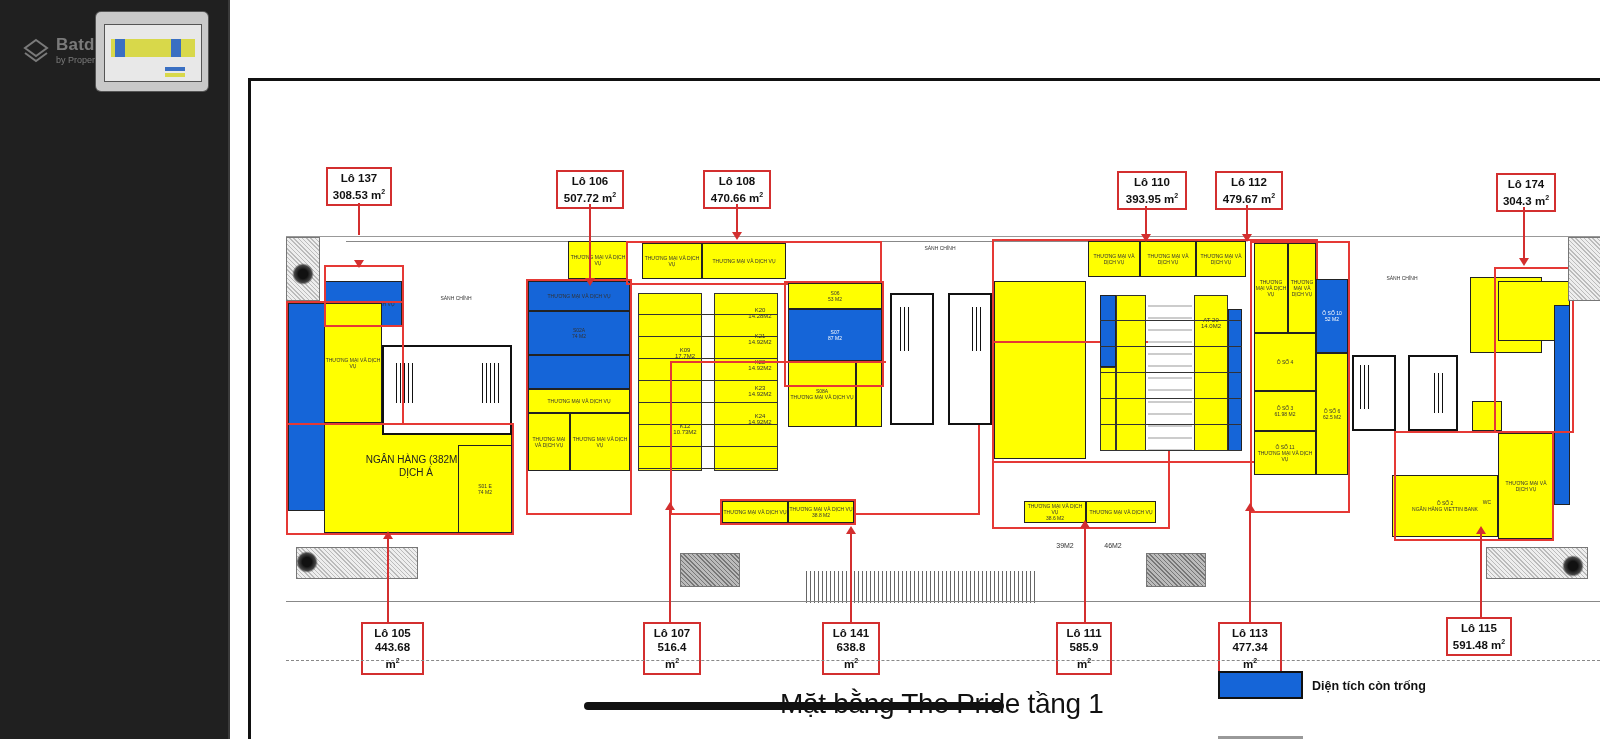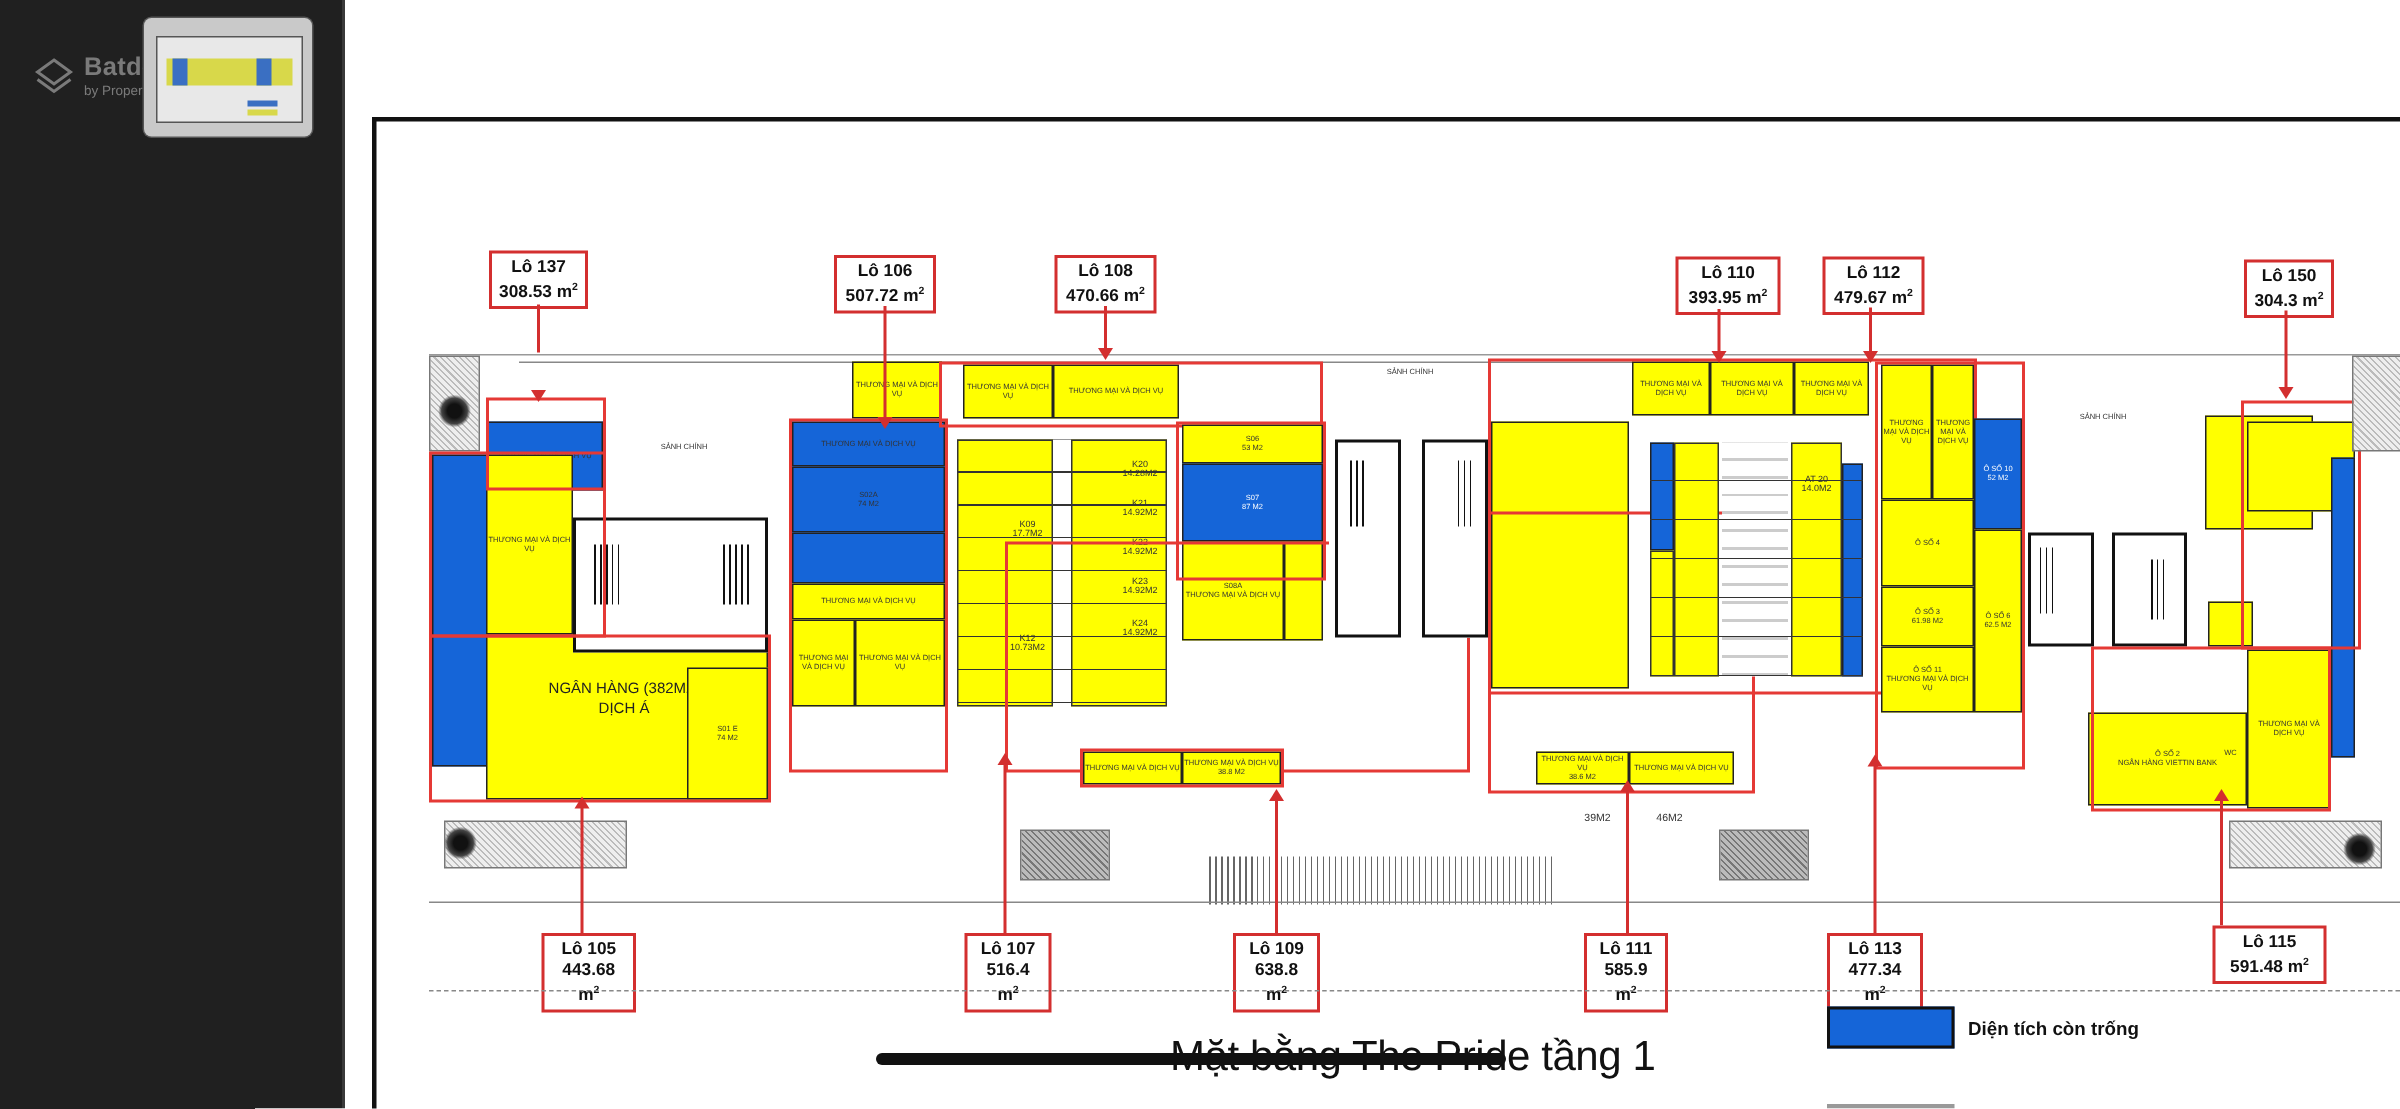--- a/index.html
+++ b/index.html
@@ -280,21 +280,21 @@
 <div class="arrow-d" style="left:1141px;top:234px;"></div>
 
 <div class="lot" style="left:1215px;top:171px;width:68px;">
     <div>Lô 112</div>
     <div><span>479.67 m</span><sup>2</sup></div>
   </div>
 <div class="lead" style="left:1246px;top:205px;height:31px;"></div>
 <div class="arrow-d" style="left:1242px;top:234px;"></div>
 
 <div class="lot" style="left:1496px;top:173px;width:60px;">
-    <div>Lô 150</div>
+    <div>Lô 174</div>
     <div><span>304.3 m</span><sup>2</sup></div>
   </div>
 <div class="lead" style="left:1523px;top:207px;height:55px;"></div>
 <div class="arrow-d" style="left:1519px;top:258px;"></div>
 
 <div class="arrow-u" style="left:383px;top:531px;"></div>
 <div class="lead" style="left:387px;top:538px;height:84px;"></div>
 <div class="lot" style="left:361px;top:622px;width:63px;">
     <div>Lô 105</div>
     <div><span>443.68 m</span><sup>2</sup></div>
@@ -303,41 +303,41 @@
 <div class="arrow-u" style="left:665px;top:502px;"></div>
 <div class="lead" style="left:669px;top:509px;height:113px;"></div>
 <div class="lot" style="left:643px;top:622px;width:58px;">
     <div>Lô 107</div>
     <div><span>516.4 m</span><sup>2</sup></div>
   </div>
 
 <div class="arrow-u" style="left:846px;top:526px;"></div>
 <div class="lead" style="left:850px;top:533px;height:89px;"></div>
 <div class="lot" style="left:822px;top:622px;width:58px;">
-    <div>Lô 109</div>
+    <div>Lô 141</div>
     <div><span>638.8 m</span><sup>2</sup></div>
   </div>
 
 <div class="arrow-u" style="left:1080px;top:520px;"></div>
 <div class="lead" style="left:1084px;top:527px;height:95px;"></div>
 <div class="lot" style="left:1056px;top:622px;width:56px;">
     <div>Lô 111</div>
     <div><span>585.9 m</span><sup>2</sup></div>
   </div>
 
 <div class="arrow-u" style="left:1245px;top:503px;"></div>
 <div class="lead" style="left:1249px;top:510px;height:112px;"></div>
 <div class="lot" style="left:1218px;top:622px;width:64px;">
     <div>Lô 113</div>
     <div><span>477.34 m</span><sup>2</sup></div>
   </div>
 
 <div class="arrow-u" style="left:1476px;top:526px;"></div>
 <div class="lead" style="left:1480px;top:533px;height:84px;"></div>
-<div class="lot" style="left:1446px;top:617px;width:76px;margin-left:29px;">
+<div class="lot" style="left:1446px;top:617px;width:66px;">
     <div>Lô 115</div>
     <div><span>591.48 m</span><sup>2</sup></div>
   </div>
 
 <div class="dotline"></div>
 
 <div class="title">Mặt bằng The Pride tầng 1</div>
 <div class="scrub"></div>
 <div class="legend-swatch"></div>
 <div class="legend-text">Diện tích còn trống</div>

